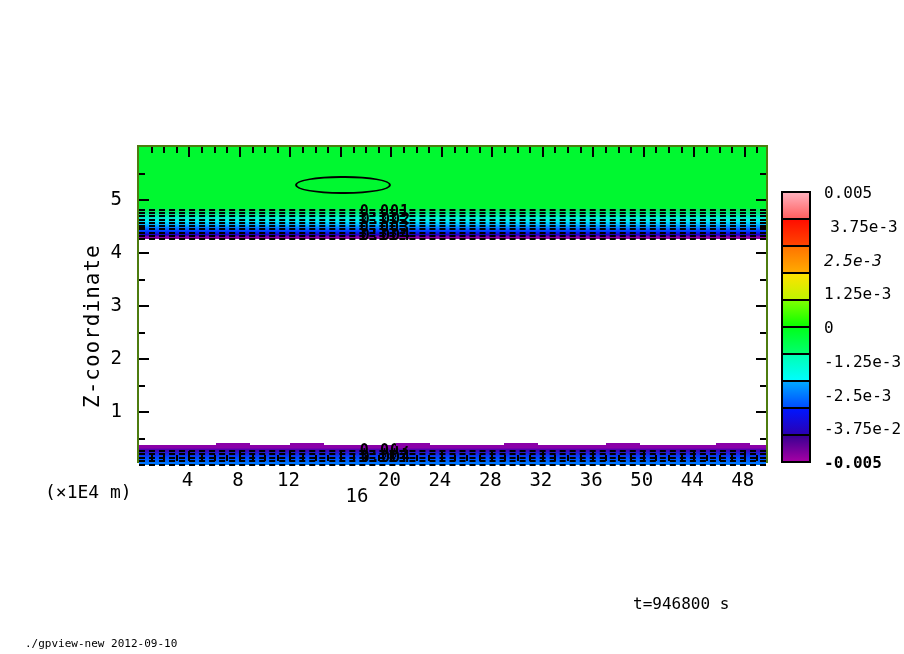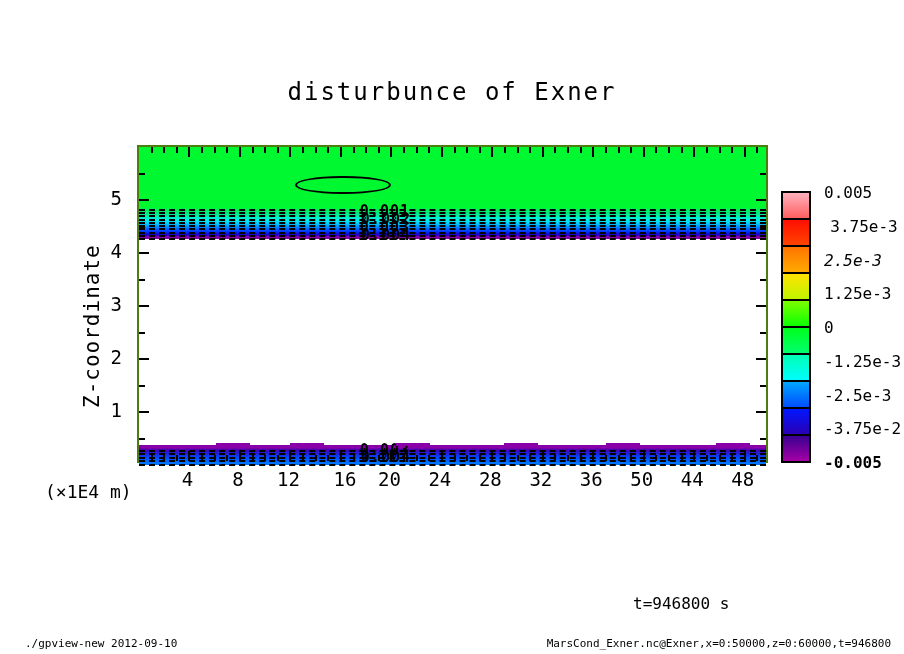--- a/index.html
+++ b/index.html
@@ -32,21 +32,20 @@
   #footer-right{right:13px;text-align:right;}
   #colorbar{left:781px;top:193px;width:30px;}
   .cb-seg{width:26px;height:25px;border:2px solid #000;margin-top:-2px;}
   .bump{position:absolute;height:3px;background:#8a00a8;}
 </style>
 </head>
 <body>
 
 <div id="canvas">
 
-  <div class="abs" id="plot-title">disturbunce of Exner</div>
 
   <div class="abs" id="plot-frame">
     <div class="band" id="region-green" style="background: rgb(0, 248, 48); height: 63.6px;"></div>
     <div class="band" id="band-upper" style="top: 59.89px; height: 32.33px; background: linear-gradient(rgb(0, 248, 48) 0%, rgb(0, 232, 120) 18%, rgb(0, 240, 232) 40%, rgb(0, 200, 255) 52%, rgb(0, 128, 255) 64%, rgb(0, 56, 255) 76%, rgb(28, 0, 200) 87%, rgb(138, 0, 168) 93%, rgb(138, 0, 168) 100%);"></div>
     <div class="band" id="band-ground" style="top: 297.86px; height: 20.14px; background: linear-gradient(rgb(138, 0, 168) 0%, rgb(138, 0, 168) 14%, rgb(72, 0, 176) 24%, rgb(32, 32, 216) 42%, rgb(0, 72, 255) 62%, rgb(0, 104, 255) 82%, rgb(0, 128, 255) 100%);"></div>
     <div class="abs" id="closed-contour" style="left: 156.488px; top: 28.62px; width: 91.912px; height: 14.84px;"></div>
     <div id="contour-lines">
         <div class="cline" style="top: 62.01px;"></div>
         <div class="cline" style="top: 65.2489px;"></div>
         <div class="cline" style="top: 68.4878px;"></div>
@@ -200,21 +199,21 @@
         <div class="tick" style="left: 617px; top: 52px; width: 10px; height: 2px;"></div>
         <div class="tick" style="left: 0px; top: 25.5px; width: 6px; height: 2px;"></div>
         <div class="tick" style="left: 621px; top: 25.5px; width: 6px; height: 2px;"></div>
       </div>
   </div>
 
   <div id="x-tick-labels">
       <div class="xlab" style="left: 165.48px;">4</div>
       <div class="xlab" style="left: 215.96px;">8</div>
       <div class="xlab" style="left: 266.44px;">12</div>
-      <div class="xlab" style="left: 323px;">16</div>
+      <div class="xlab" style="left: 335px; margin-top: 16px;">16</div>
       <div class="xlab" style="left: 367.4px;">20</div>
       <div class="xlab" style="left: 417.88px;">24</div>
       <div class="xlab" style="left: 468.36px;">28</div>
       <div class="xlab" style="left: 518.84px;">32</div>
       <div class="xlab" style="left: 569.32px;">36</div>
       <div class="xlab" style="left: 619.8px;">50</div>
       <div class="xlab" style="left: 670.28px;">44</div>
       <div class="xlab" style="left: 720.76px;">48</div>
     </div>
   <div id="y-tick-labels">
@@ -248,15 +247,14 @@
       <div class="cb-lab" style="top: 319px;">0</div>
       <div class="cb-lab" style="top: 352.75px;">-1.25e-3</div>
       <div class="cb-lab" style="top: 386.5px;">-2.5e-3</div>
       <div class="cb-lab" style="top: 420.25px;">-3.75e-2</div>
       <div class="cb-lab" style="top: 454px; font-weight: bold;">-0.005</div>
     </div>
 
   <div class="abs" id="time-label">t=946800 s</div>
 
   <div class="abs footer" id="footer-left">./gpview-new  2012-09-10</div>
-  <div class="abs footer" id="footer-right">MarsCond_Exner.nc@Exner,x=0:50000,z=0:60000,t=946800</div>
 
 </div>
 
 </body></html>

